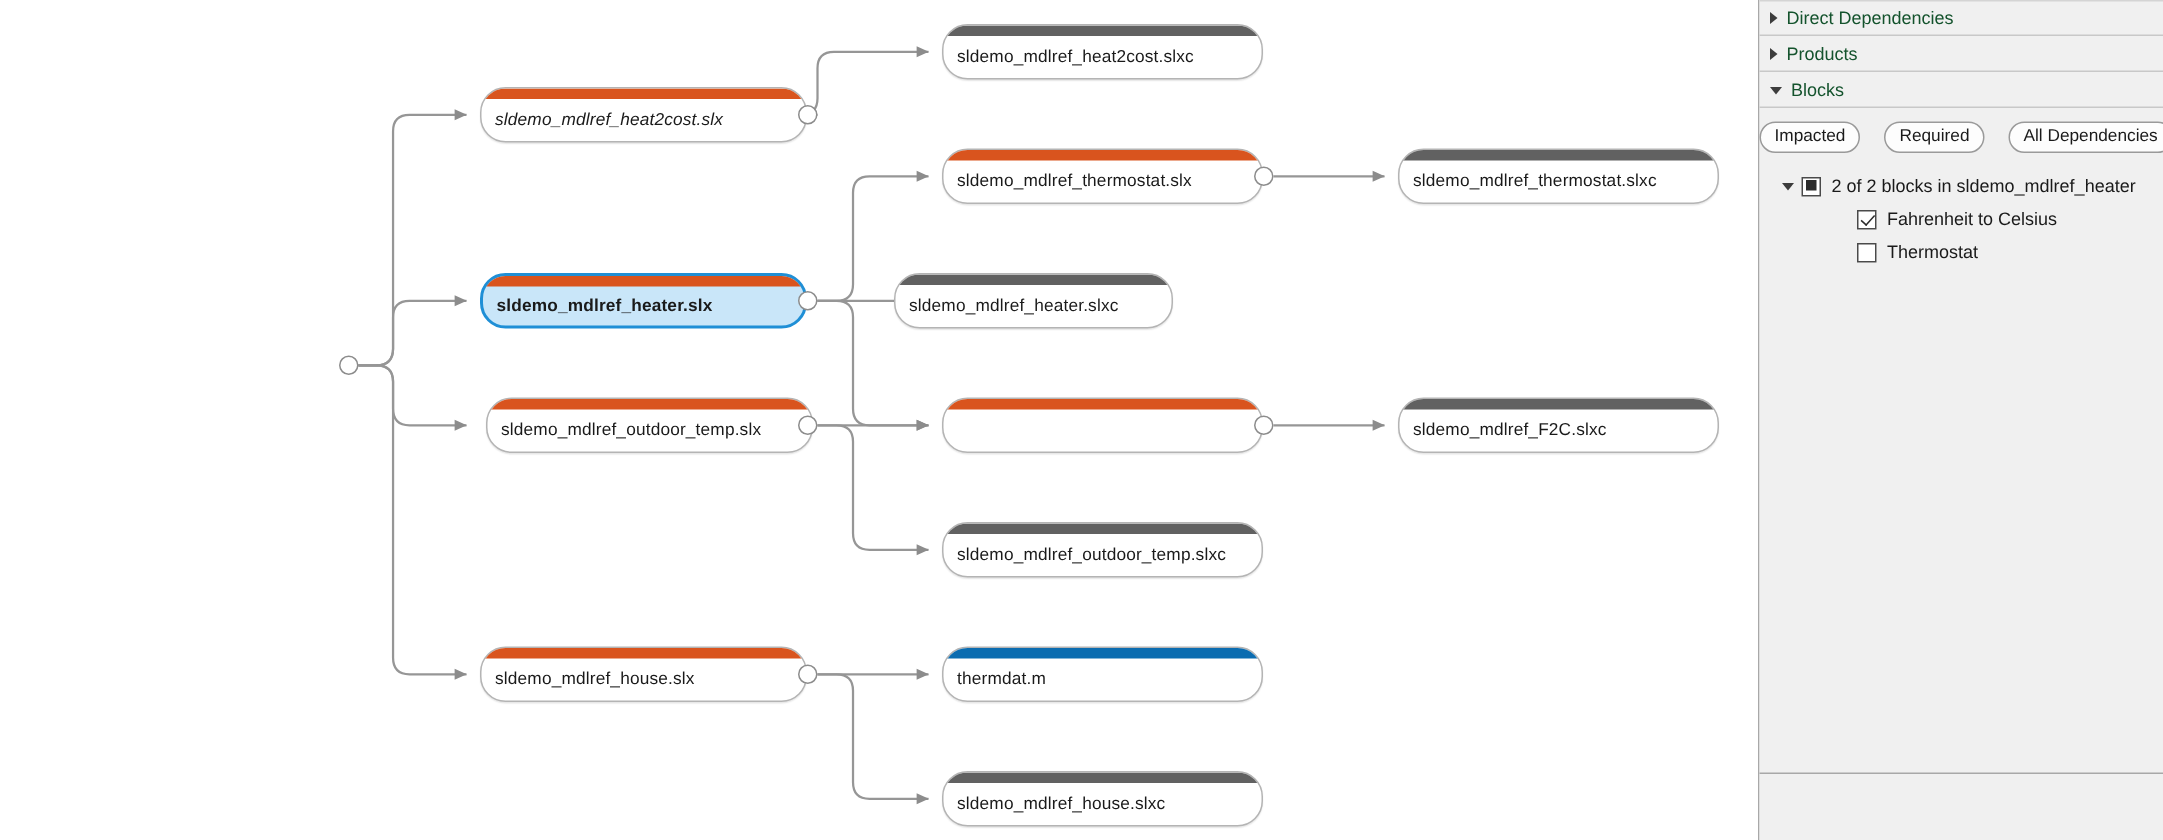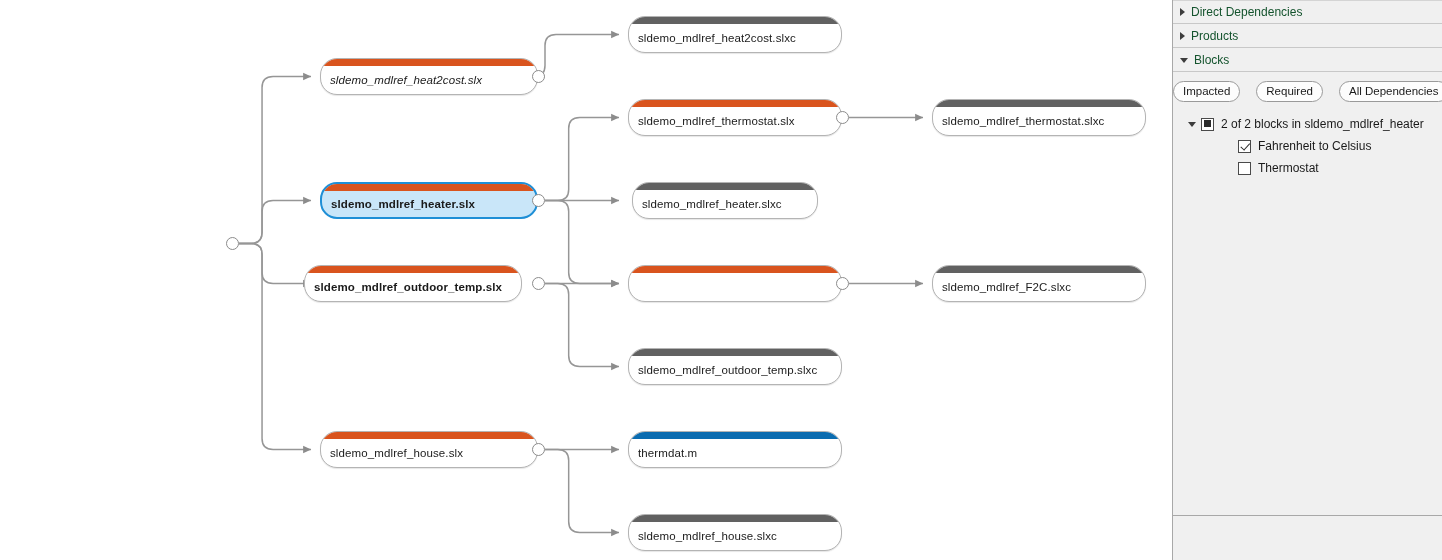--- a/index.html
+++ b/index.html
@@ -227,21 +227,21 @@
           </div>
         </div>
         <div class="connector" style="left: 531.5px; top: 70px;"></div>
         <div class="node selected" style="left: 320px; top: 182px; width: 218px; height: 37px;">
           <span class="hdr" style="background: rgb(217, 84, 30);"></span>
           <div class="body">
             <span class="label">sldemo_mdlref_heater.slx</span>
           </div>
         </div>
         <div class="connector" style="left: 531.5px; top: 194px;"></div>
-        <div class="node" style="left: 304px; top: 265px; width: 218px; height: 37px; font-weight: bold;">
+        <div class="node" style="left: 324px; top: 265px; width: 218px; height: 37px;">
           <span class="hdr" style="background: rgb(217, 84, 30);"></span>
           <div class="body">
             <span class="label">sldemo_mdlref_outdoor_temp.slx</span>
           </div>
         </div>
         <div class="connector" style="left: 531.5px; top: 277px;"></div>
         <div class="node" style="left: 320px; top: 431px; width: 218px; height: 37px;">
           <span class="hdr" style="background: rgb(217, 84, 30);"></span>
           <div class="body">
             <span class="label">sldemo_mdlref_house.slx</span>
@@ -254,21 +254,21 @@
             <span class="label">sldemo_mdlref_heat2cost.slxc</span>
           </div>
         </div>
         <div class="node" style="left: 628px; top: 99px; width: 214px; height: 37px;">
           <span class="hdr" style="background: rgb(217, 84, 30);"></span>
           <div class="body">
             <span class="label">sldemo_mdlref_thermostat.slx</span>
           </div>
         </div>
         <div class="connector" style="left: 835.5px; top: 111px;"></div>
-        <div class="node" style="left: 632px; top: 182px; width: 186px; height: 37px;">
+        <div class="node" style="left: 596px; top: 182px; width: 186px; height: 37px;">
           <span class="hdr" style="background: rgb(97, 97, 97);"></span>
           <div class="body">
             <span class="label">sldemo_mdlref_heater.slxc</span>
           </div>
         </div>
         <div class="node" style="left: 628px; top: 265px; width: 214px; height: 37px;">
           <span class="hdr" style="background: rgb(217, 84, 30);"></span>
         </div>
         <div class="connector" style="left: 835.5px; top: 277px;"></div>
         <div class="node" style="left: 628px; top: 348px; width: 214px; height: 37px;">

